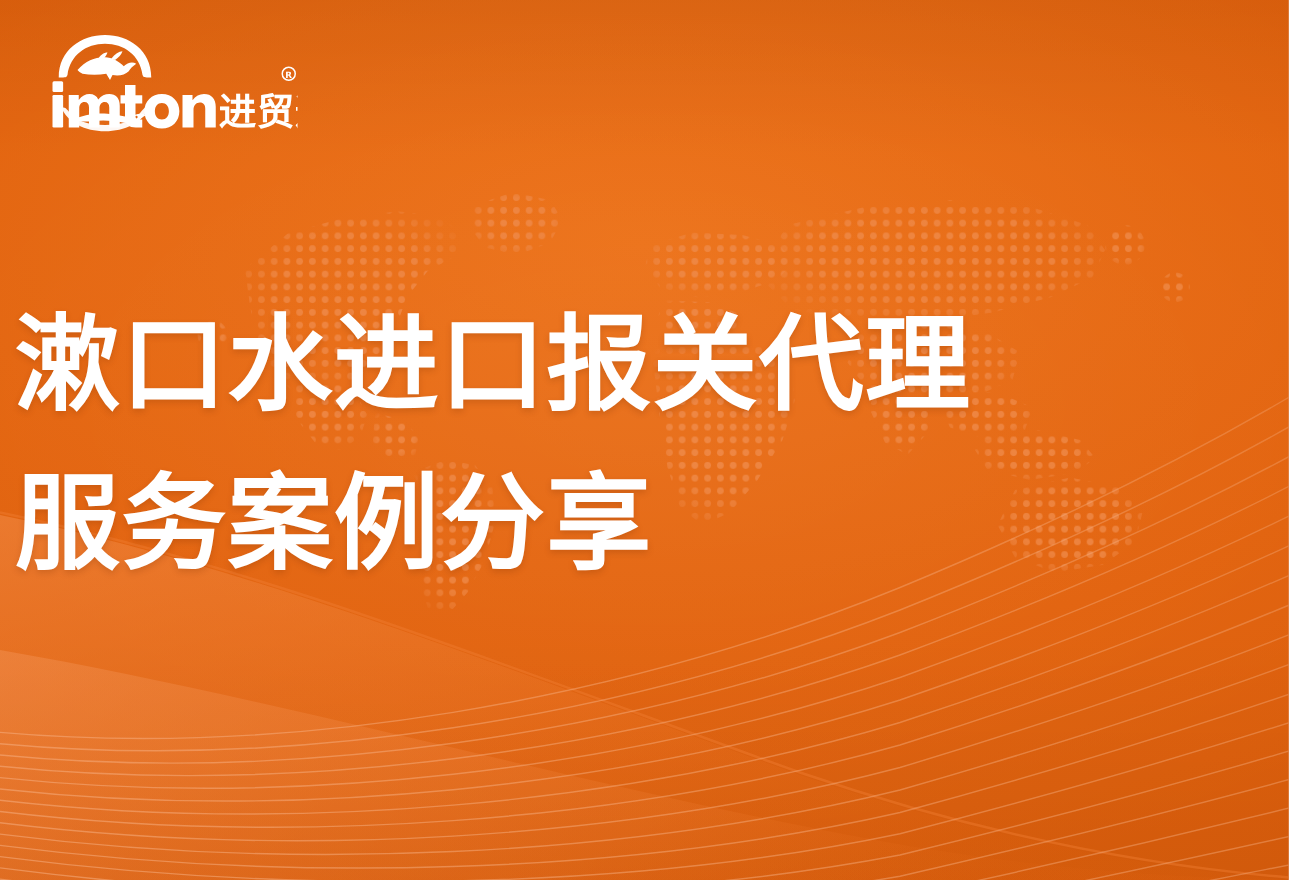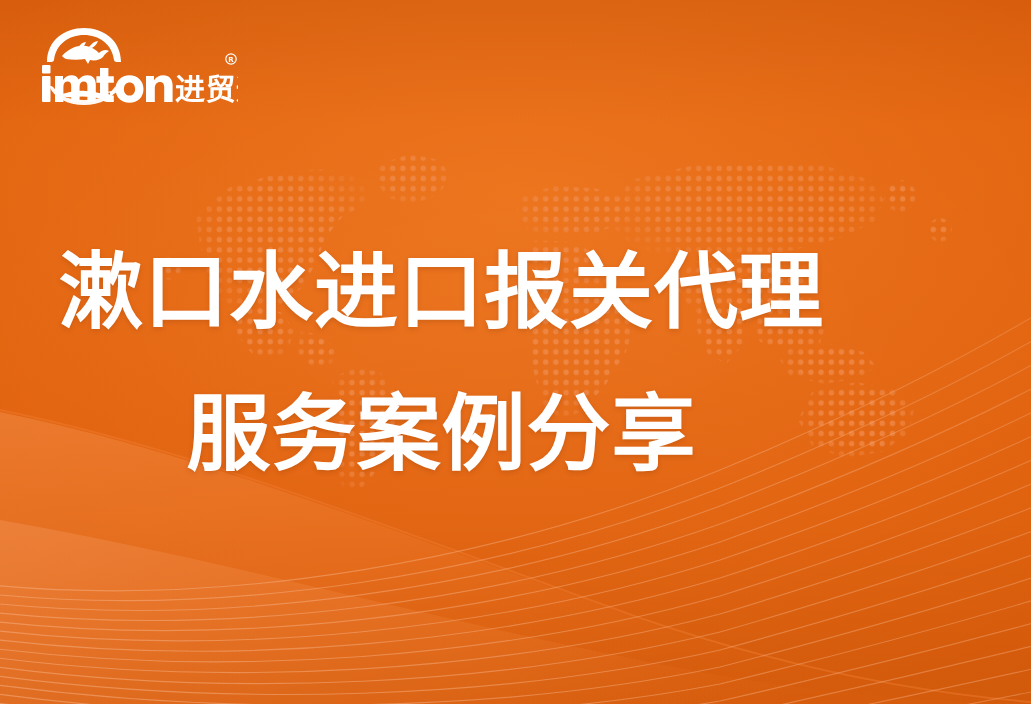--- a/index.html
+++ b/index.html
@@ -48,38 +48,37 @@
     left: 38px;
     top: 26px;
     width: 200px;
     height: 80px;
     display: block;
   }
 
   
   #headline {
     position: absolute;
-    left: 0;
+    left: 12px;
     top: 238px;
     width: 883px;
-    text-align: center;
     color: #ffffff;
     font-family: "Liberation Sans", "DejaVu Sans", sans-serif;
     font-weight: 700;
     letter-spacing: 1px;
     line-height: 1.30;
     text-shadow: 0 2px 5px rgba(120,45,0,0.22);
     user-select: none;
   }
   #headline .line {
     display: block;
     white-space: nowrap;
   }
   #headline .line-1 { font-size: 84px; }
-  #headline .line-2 { font-size: 84px; margin-top: 33px; }
+  #headline .line-2 { font-size: 84px; margin-top: 18px; }
 </style>
 </head>
 <body>
 
 <div id="banner">
 
   <div class="layer" id="bg-base"></div>
 
   <svg class="layer" id="dot-map" viewBox="0 0 1031 704" preserveAspectRatio="none" aria-hidden="true">
     <defs>

